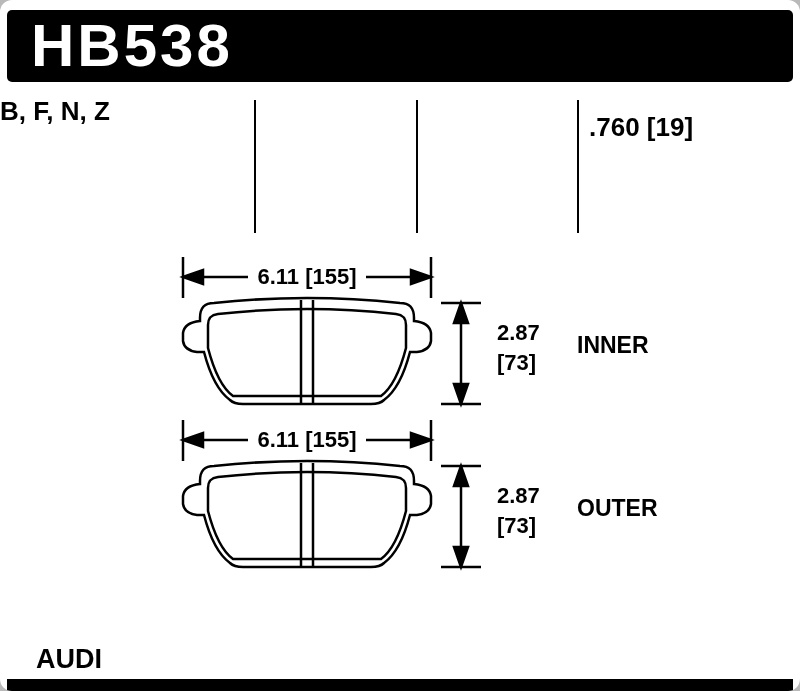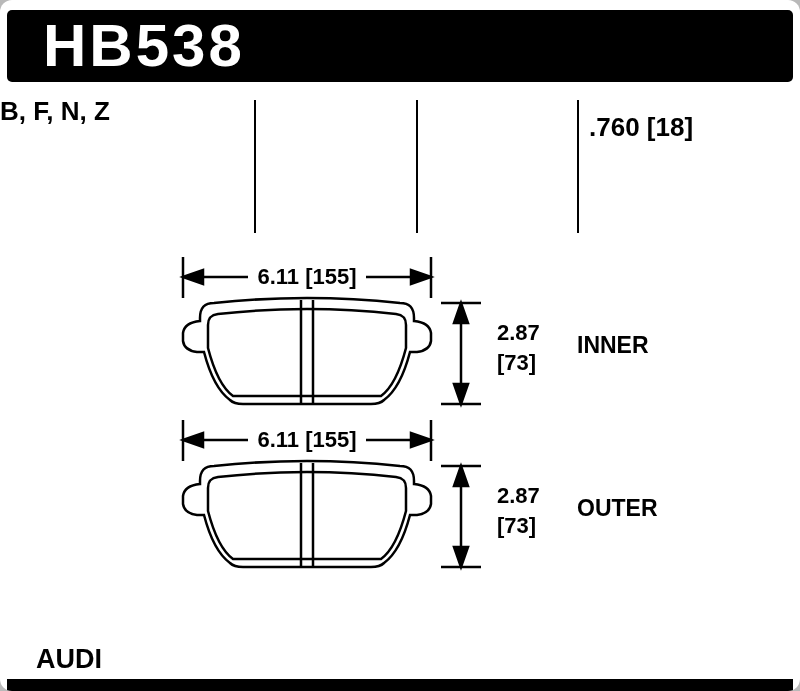--- a/index.html
+++ b/index.html
@@ -4,21 +4,21 @@
 <style>
   html,body{margin:0;padding:0;width:800px;height:691px;background:#b9b9b9;}
   .page{
     position:absolute;inset:0;background:#fff;border-radius:12px;overflow:hidden;
     font-family:"Liberation Sans",sans-serif;font-weight:bold;color:#000;
   }
   .top-bar{
     position:absolute;left:7px;right:7px;top:10px;height:72px;background:#000;
     border-radius:5px;display:flex;align-items:center;
   }
-  .part-number{color:#fff;font-size:60px;letter-spacing:3px;margin-left:36px;line-height:1;}
+  .part-number{color:#fff;font-size:60px;letter-spacing:3px;margin-left:24px;line-height:1;}
   .compounds{position:absolute;top:96px;left:0;width:242px;font-size:26px;}
   .fmsi{position:absolute;top:112px;left:267px;font-size:26px;}
   .thickness{position:absolute;top:112px;left:589px;font-size:26px;}
   .drawing{position:absolute;left:0;top:0;width:800px;height:691px;}
   .footer-make{
     position:absolute;top:644px;left:0;width:100%;
     text-indent:36px;font-size:27px;
   }
   .bottom-bar{position:absolute;left:7px;right:7px;top:679px;height:12px;background:#000;}
   svg text{font-family:"Liberation Sans",sans-serif;font-weight:bold;fill:#000;}
@@ -26,21 +26,21 @@
 </head>
 <body>
 
 <div class="page">
 
   <div class="top-bar">
     <span class="part-number">HB538</span>
   </div>
 
   <span class="compounds">B, F, N, Z</span>
-  <span class="thickness">.760 [18]</span>
+  <span class="thickness">.760 [19]</span>
 
   <svg class="drawing" viewBox="0 0 800 691">
     <defs>
       <g id="pad-fig">
 
         <line x1="183" y1="257" x2="183" y2="298"></line>
         <line x1="431" y1="257" x2="431" y2="298"></line>
         <line x1="201" y1="277" x2="248" y2="277"></line>
         <line x1="366" y1="277" x2="413" y2="277"></line>
         <polygon points="183,277 203,270 203,284"></polygon>

